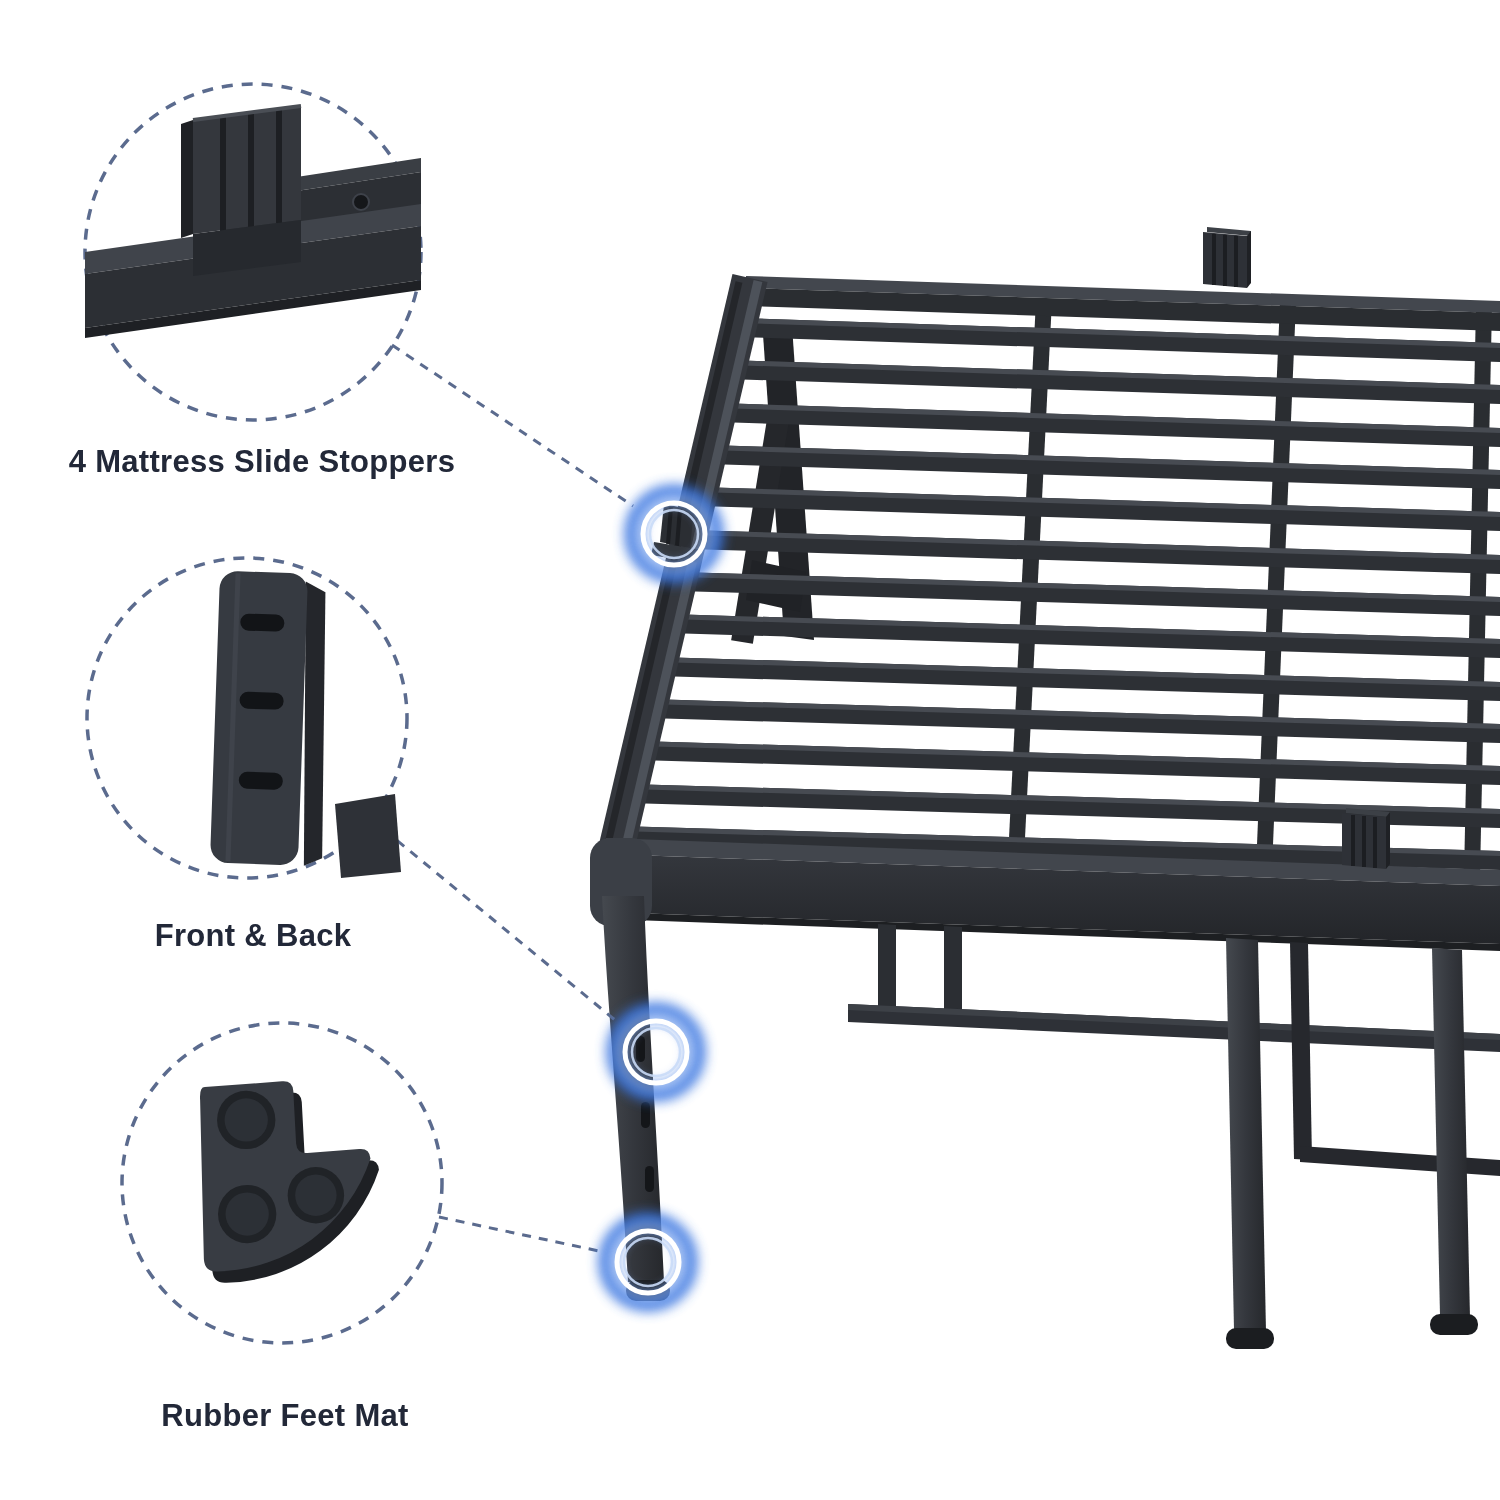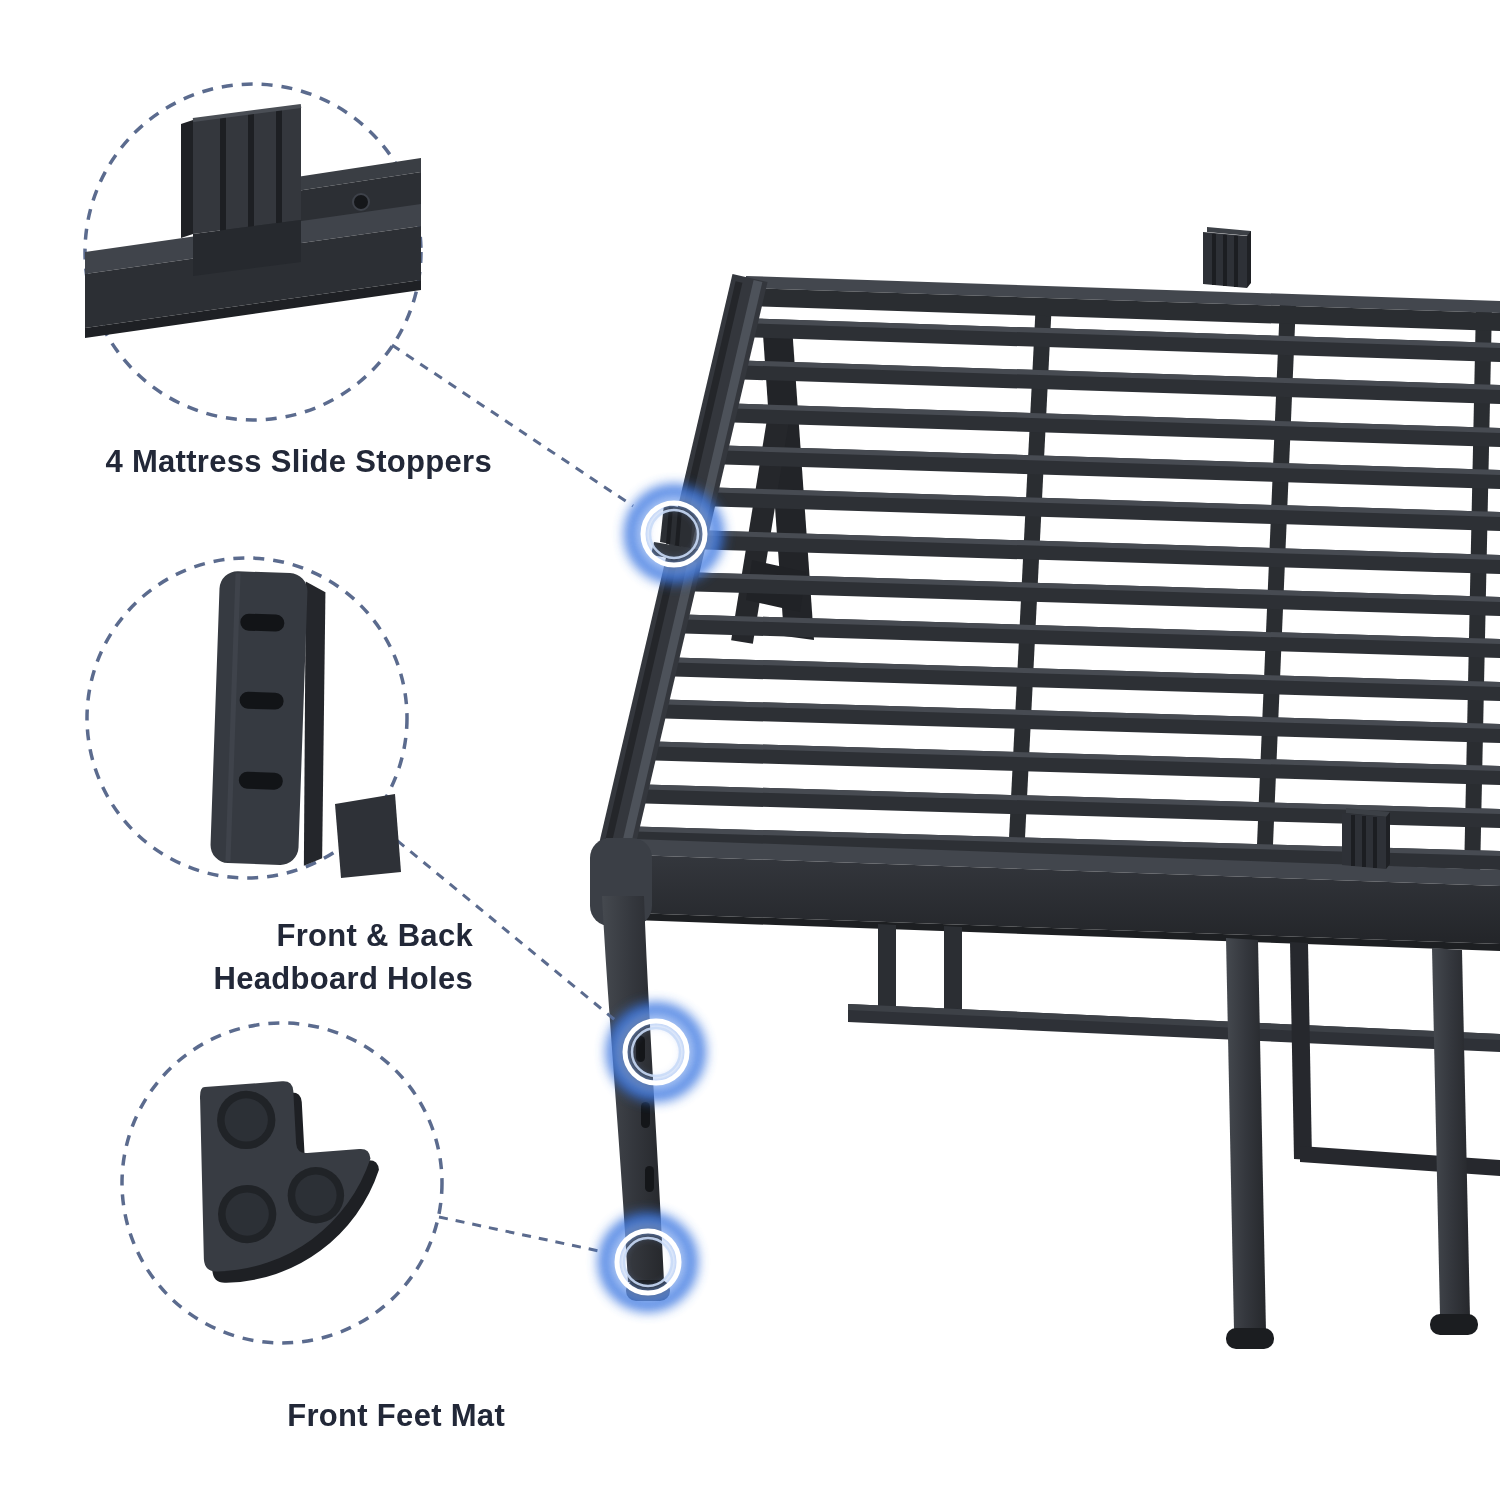--- a/index.html
+++ b/index.html
@@ -3,21 +3,21 @@
 <meta charset="utf-8">
 <style>
   html,body{margin:0;padding:0;}
   body{
     width:1500px;height:1500px;position:relative;background:#ffffff;overflow:hidden;
     font-family:"Liberation Sans","DejaVu Sans",sans-serif;
   }
   .stage{position:absolute;left:0;top:0;width:1500px;height:1500px;}
   .callout-icon{position:absolute;display:flex;align-items:center;justify-content:center;}
   .label{
-    position:absolute;text-align:right;color:#222838;font-size:31px;font-weight:600;
+    position:absolute;text-align:center;color:#222838;font-size:31px;font-weight:600;
     letter-spacing:.3px;line-height:1.4;
   }
 </style>
 </head>
 <body>
 
 <svg class="stage" viewBox="0 0 1500 1500">
   <defs>
     <linearGradient id="legGrad" x1="0" y1="0" x2="1" y2="0">
       <stop offset="0" stop-color="#45494f"></stop>
@@ -244,18 +244,17 @@
     </g>
   </svg>
 </div>
 
 <div class="label" style="left:32px;top:440px;width:460px;">
   <span>4 Mattress Slide Stoppers</span>
 </div>
 
 <div class="label" style="left:33px;top:914px;width:440px;">
   <span>Front &amp; Back</span><br>
-  <span>Headboard Holes</span>
 </div>
 
 <div class="label" style="left:65px;top:1394px;width:440px;">
-  <span>Front Feet Mat</span>
+  <span>Rubber Feet Mat</span>
 </div>
 
 </body></html>

